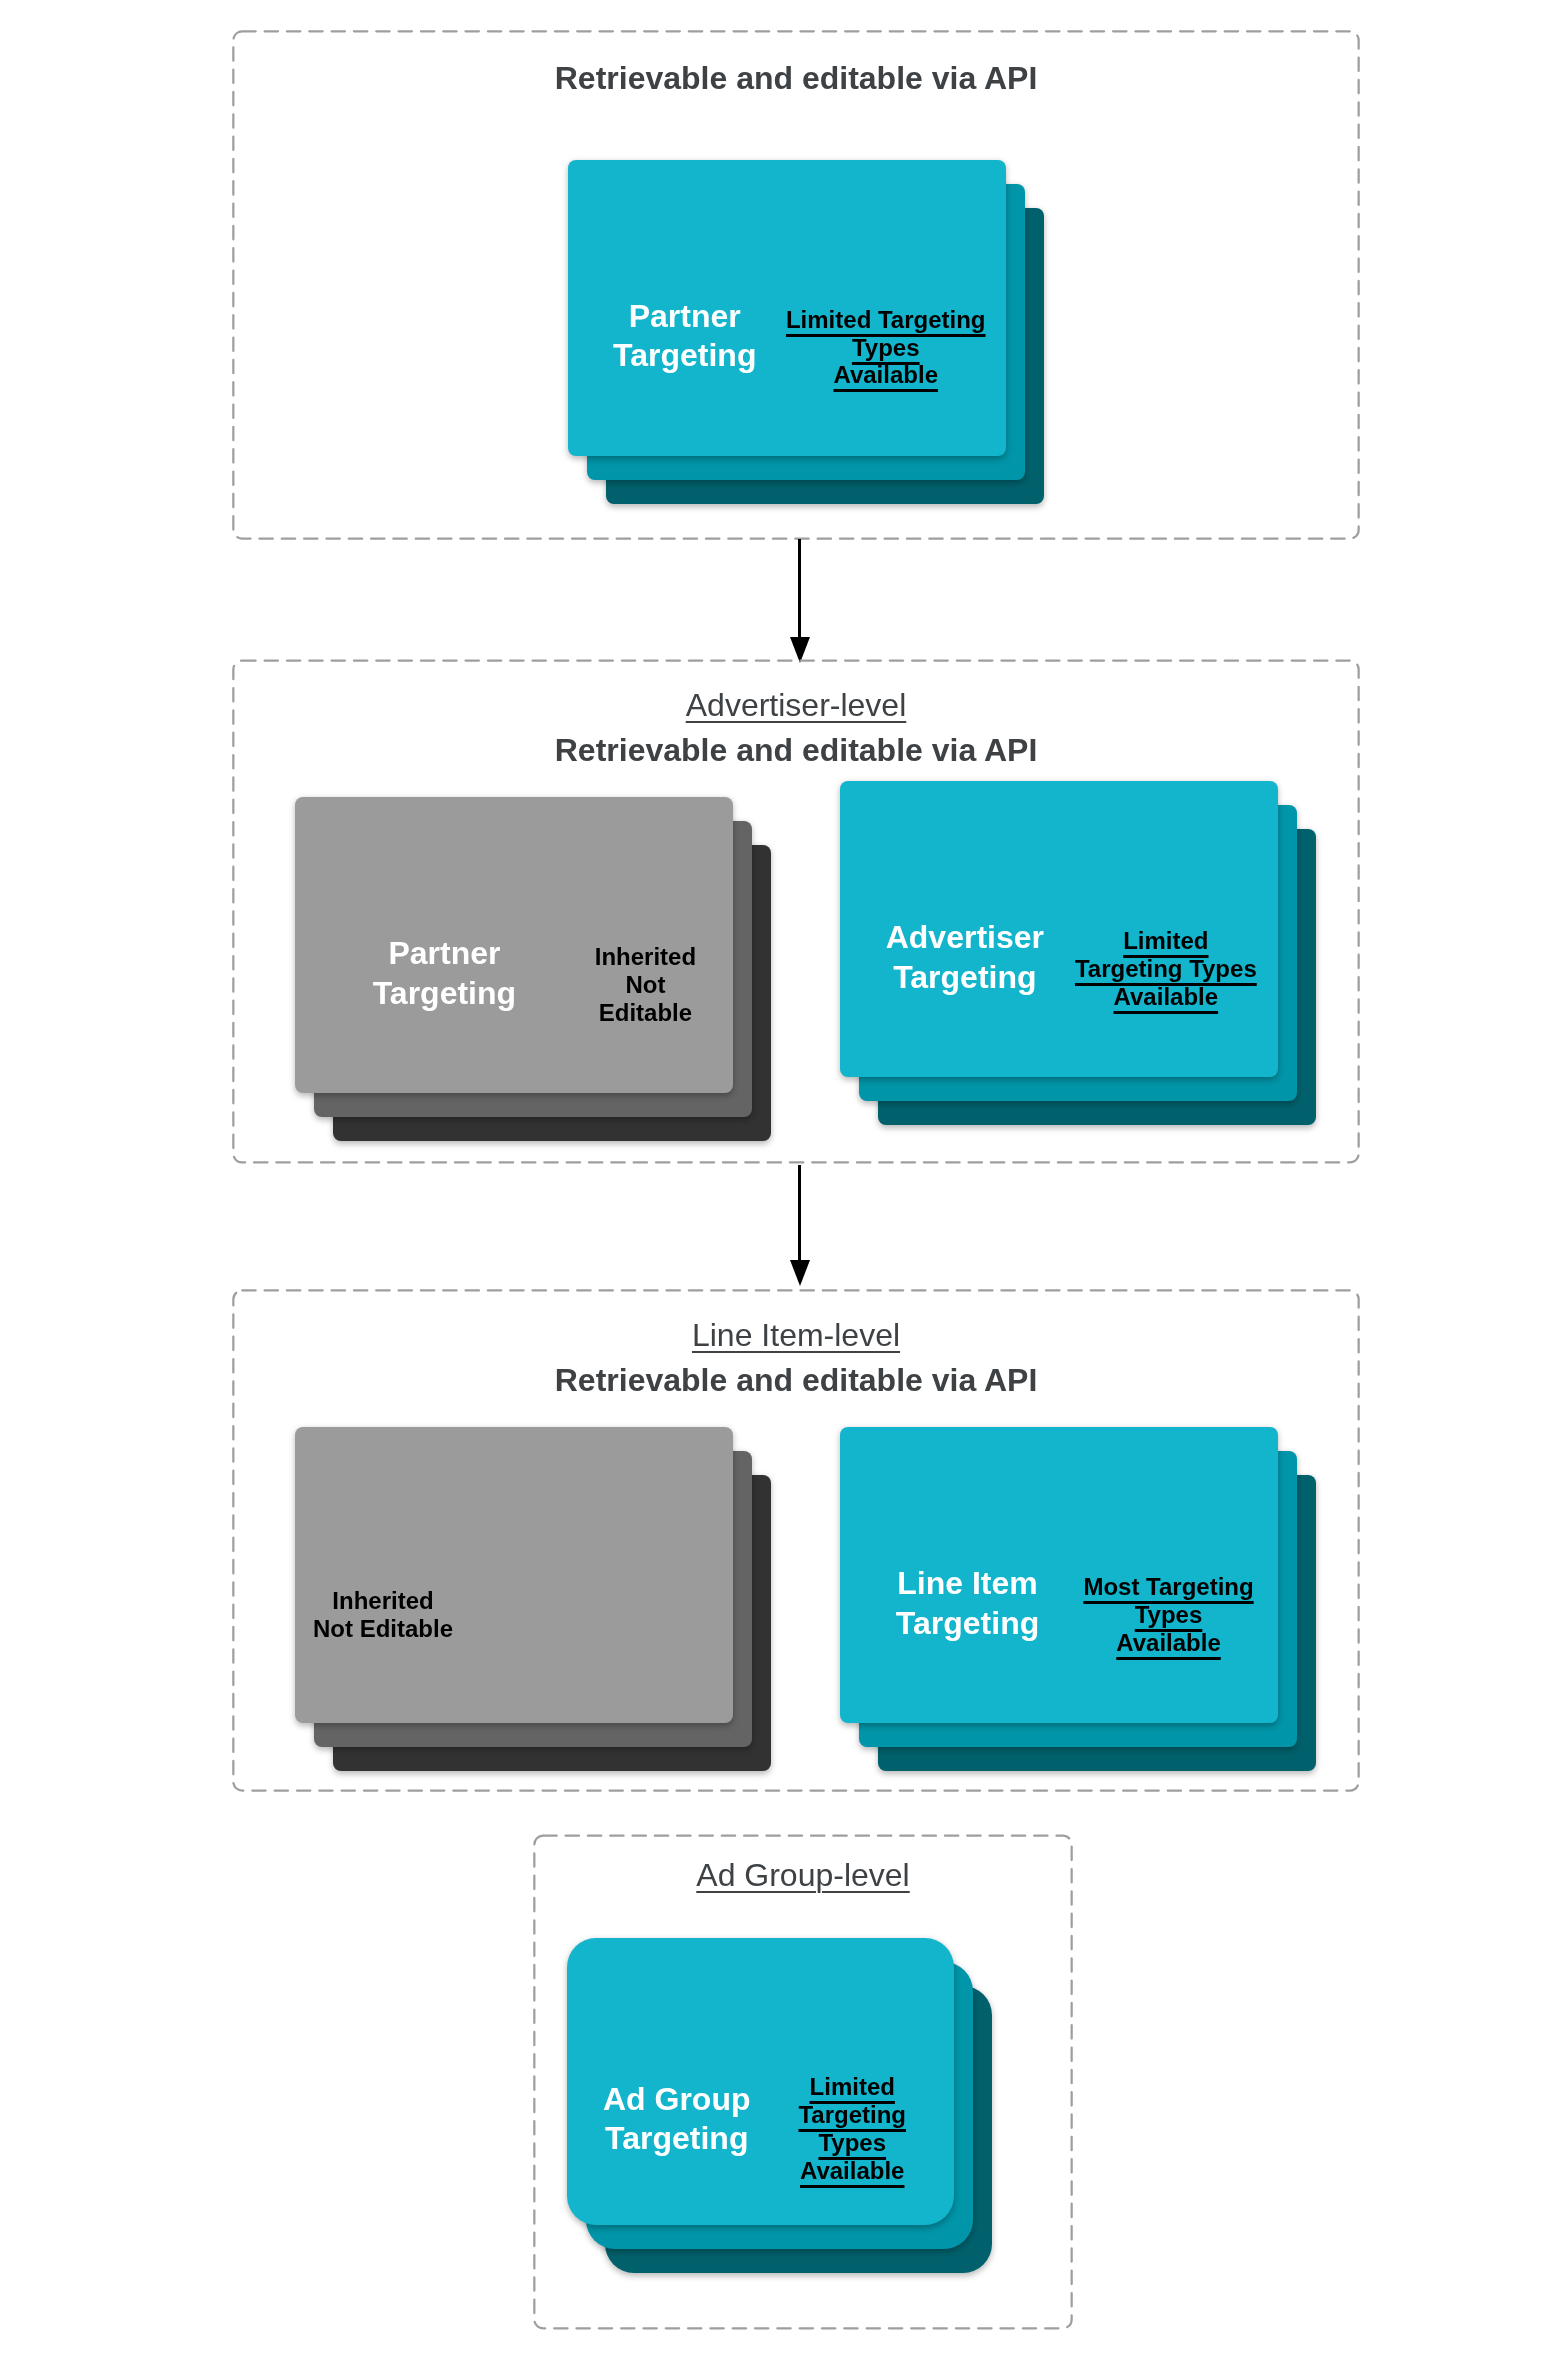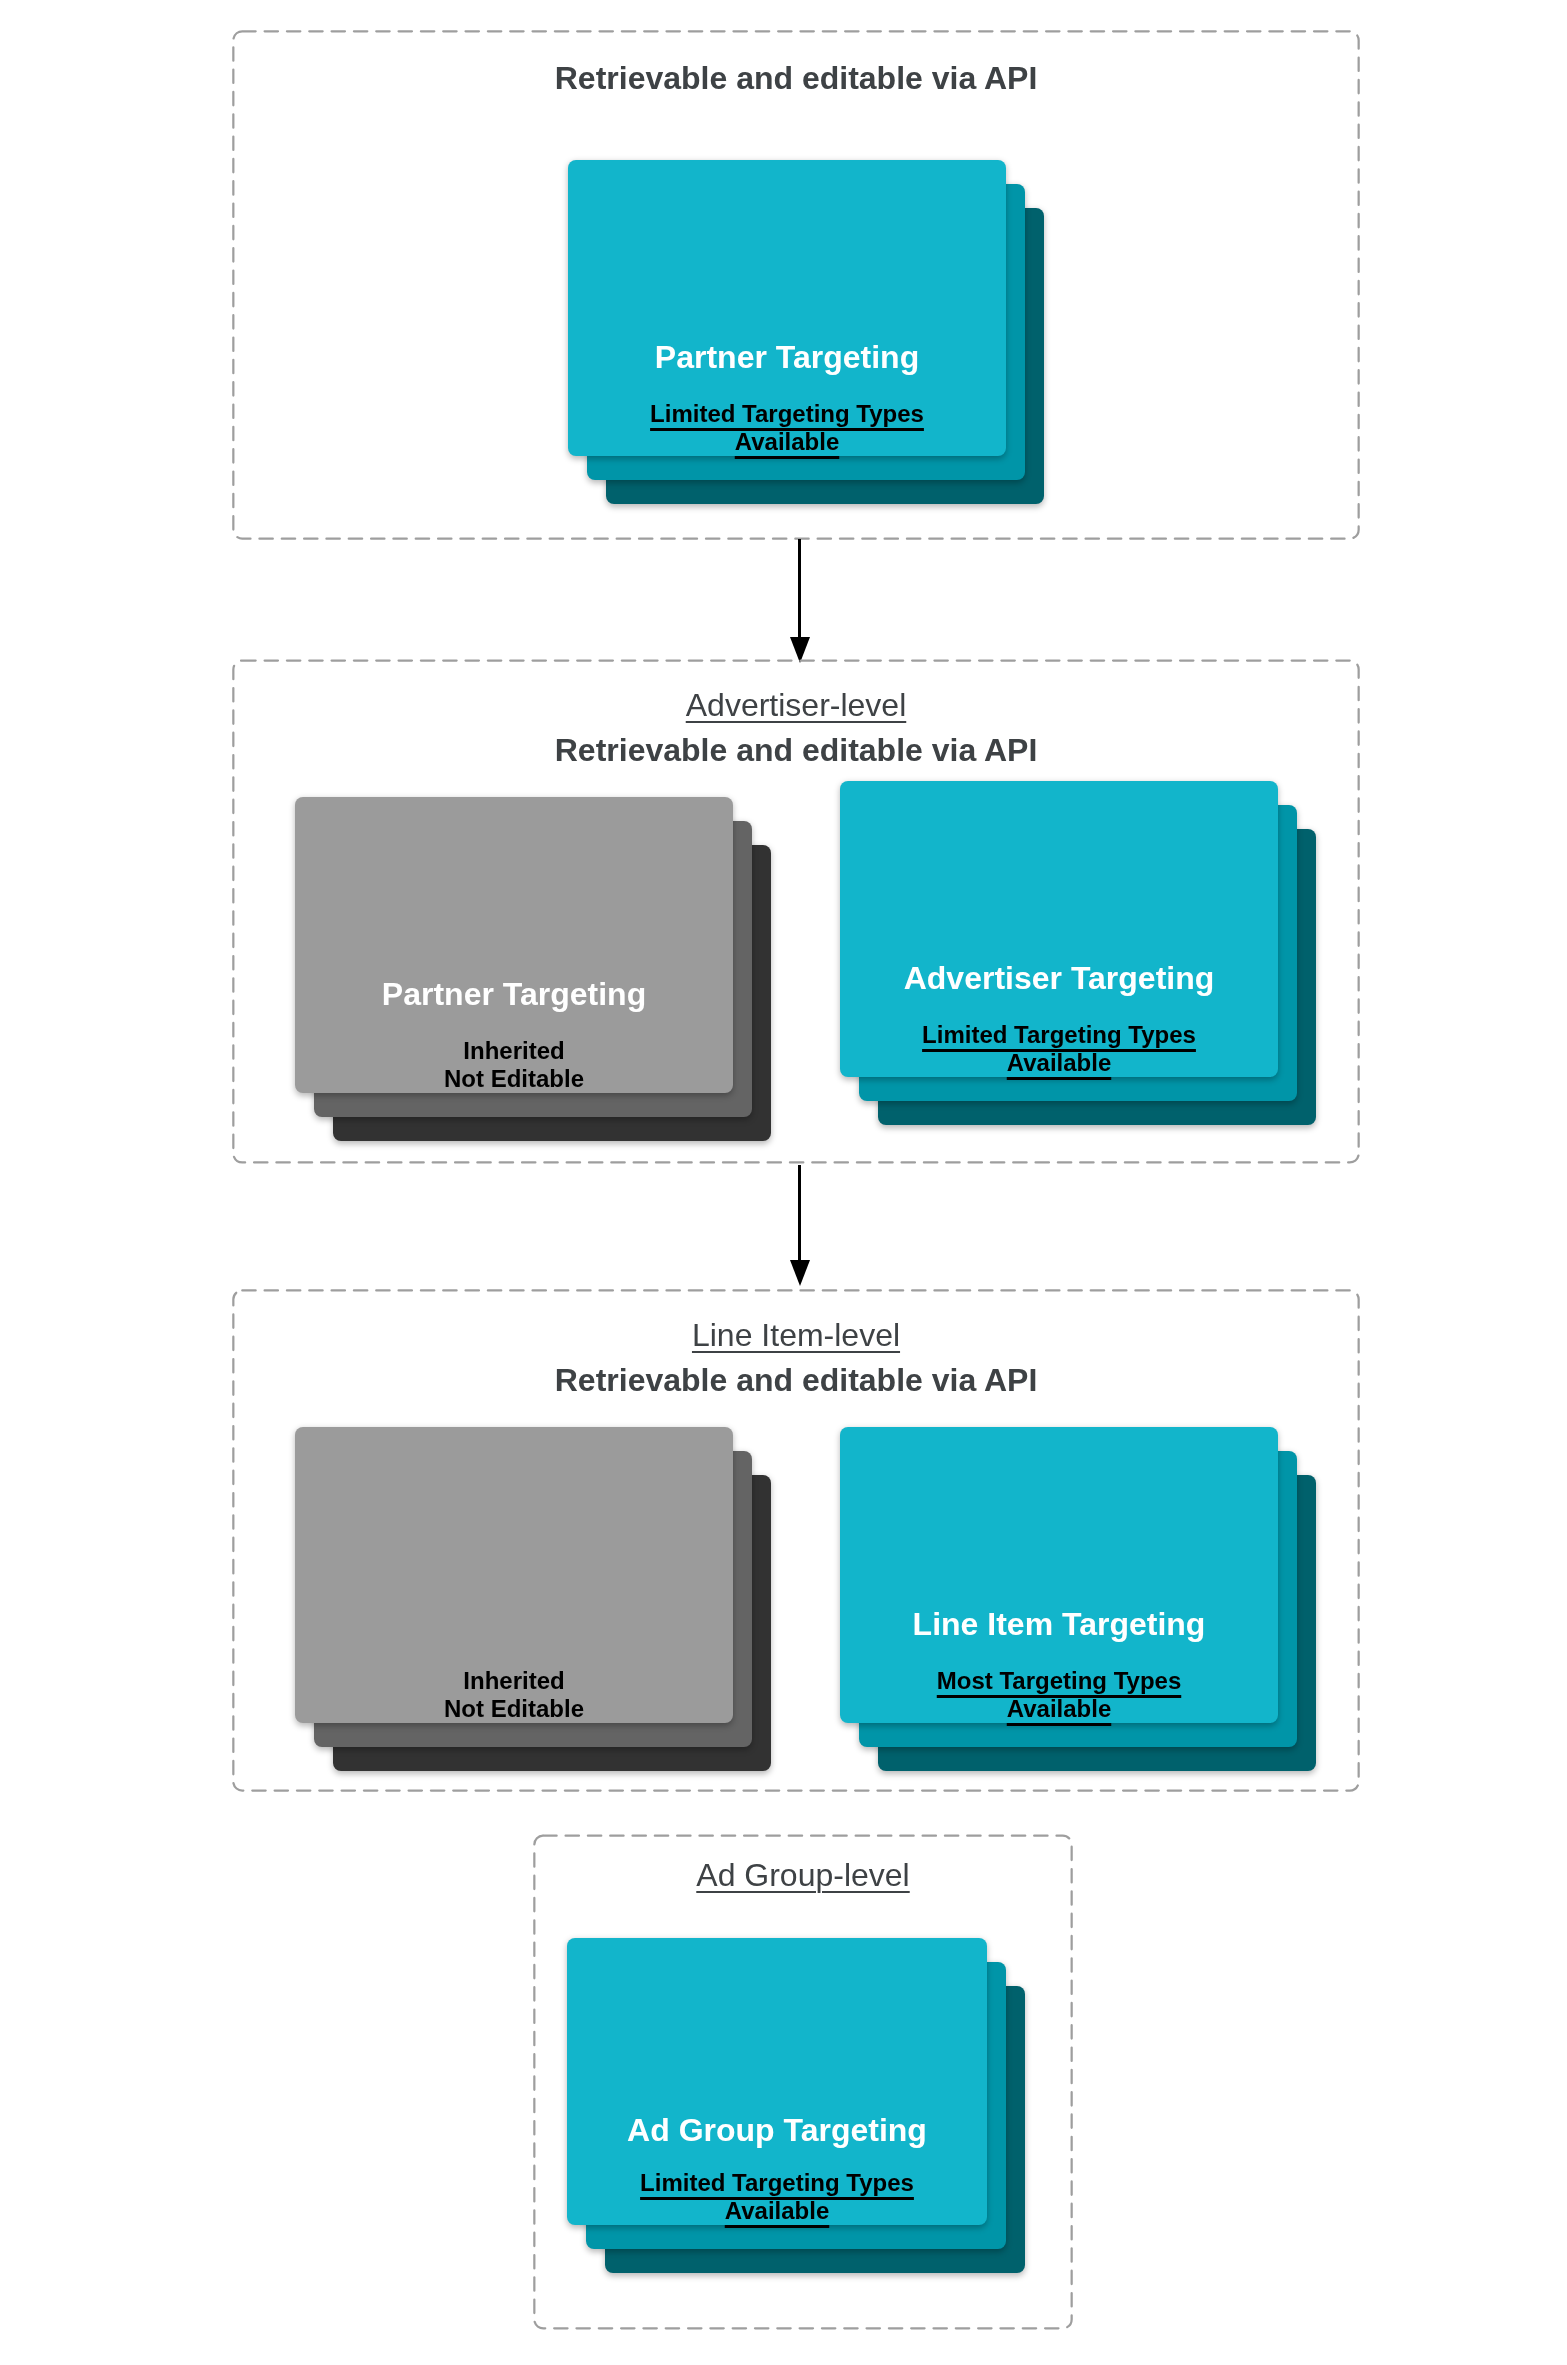--- a/index.html
+++ b/index.html
@@ -52,43 +52,43 @@
     margin-top: 2.7px;
   }
   .sec-subtitle.red { color: #f5331b; }
 
   .stack { position: absolute; }
   .stack, .stack .layer, .stack .card {
     width: 438px;
     height: 296px;
   }
   .stack-adgroup, .stack-adgroup .layer, .stack-adgroup .card {
-    width: 420px;
+    width: 387px;
     height: 287px;
+    border-radius: 29px;
   }
   .layer {
     position: absolute;
     border-radius: 8px;
     box-shadow: 0 2.7px 6.3px rgba(0,0,0,0.28);
   }
   .layer.mid  { left: 19px; top: 24px; }
   .layer.back { left: 38px; top: 48px; }
   .card {
     position: absolute;
     left: 0;
     top: 0;
     border-radius: 8px;
     box-shadow: 0 2.7px 6.3px rgba(0,0,0,0.28);
     display: flex;
-    flex-direction: column;
+    flex-direction: row;
     align-items: center;
     text-align: center;
     box-sizing: border-box;
     padding: 57px 18px 0 18px;
-    justify-content: flex-end;
   }
   .stack-adgroup .card { padding-top: 75px; }
 
   .teal .card       { background: #12b5cb; }
   .teal .layer.mid  { background: #0095a8; }
   .teal .layer.back { background: #00616c; }
   .gray .card       { background: #9b9b9b; }
   .gray .layer.mid  { background: #646464; }
   .gray .layer.back { background: #323232; }
 

